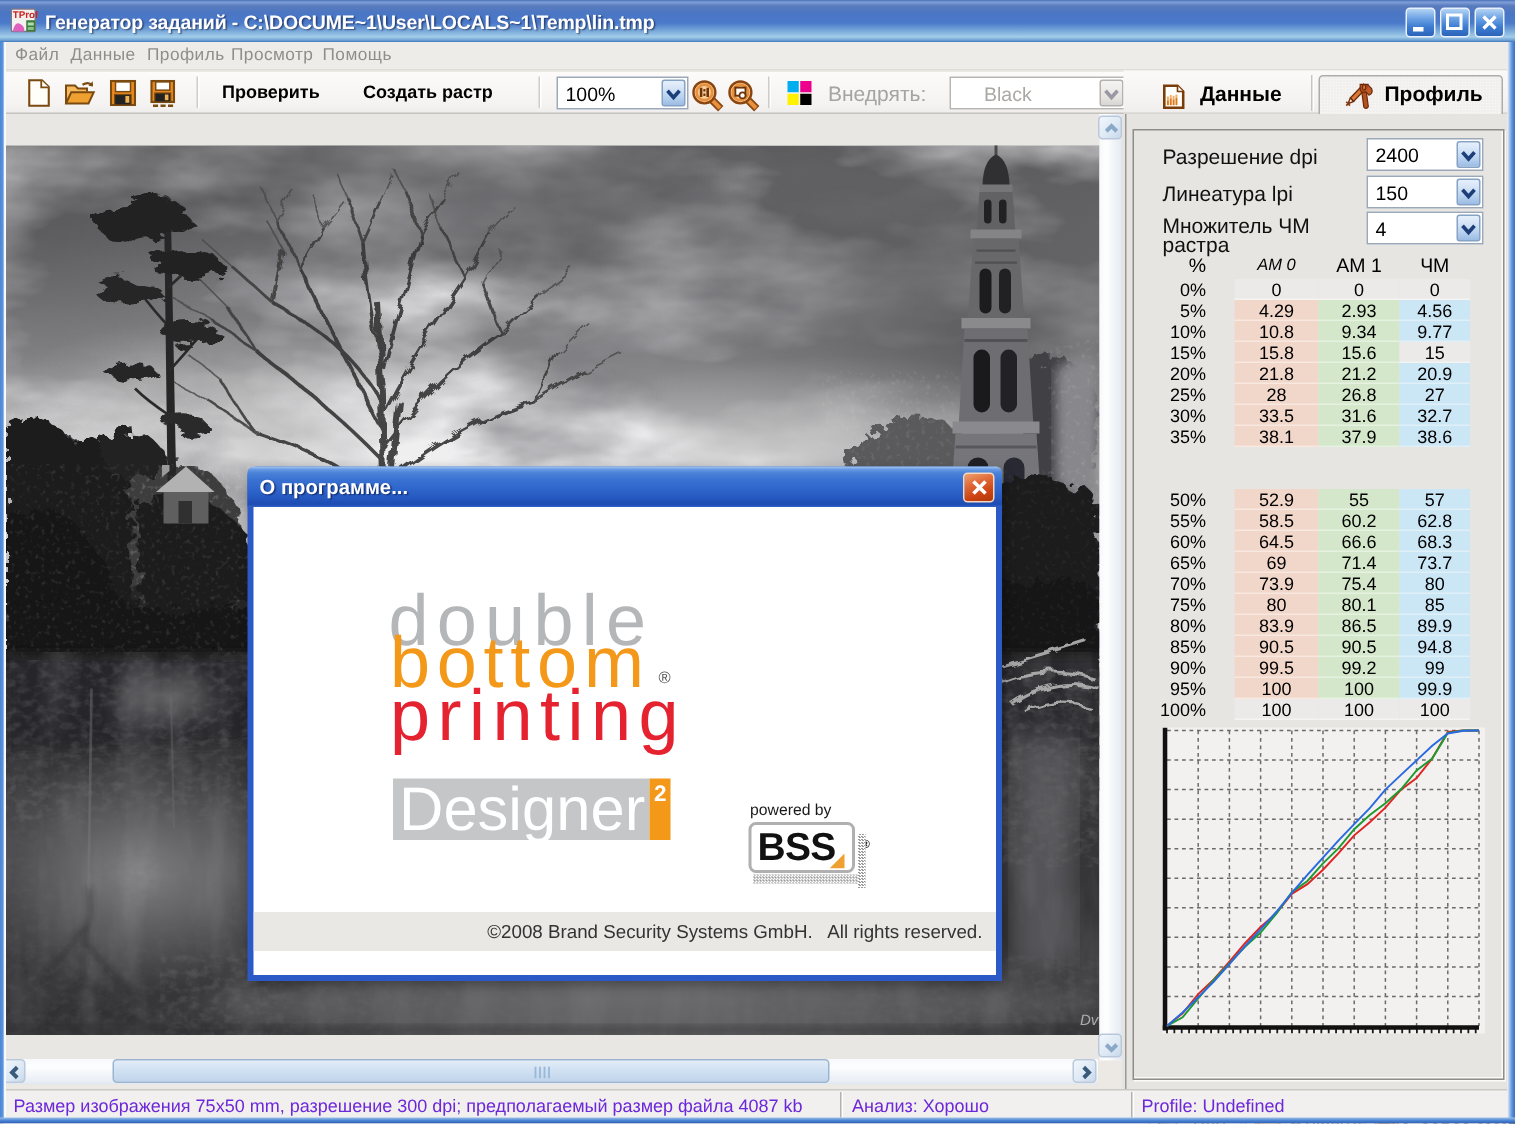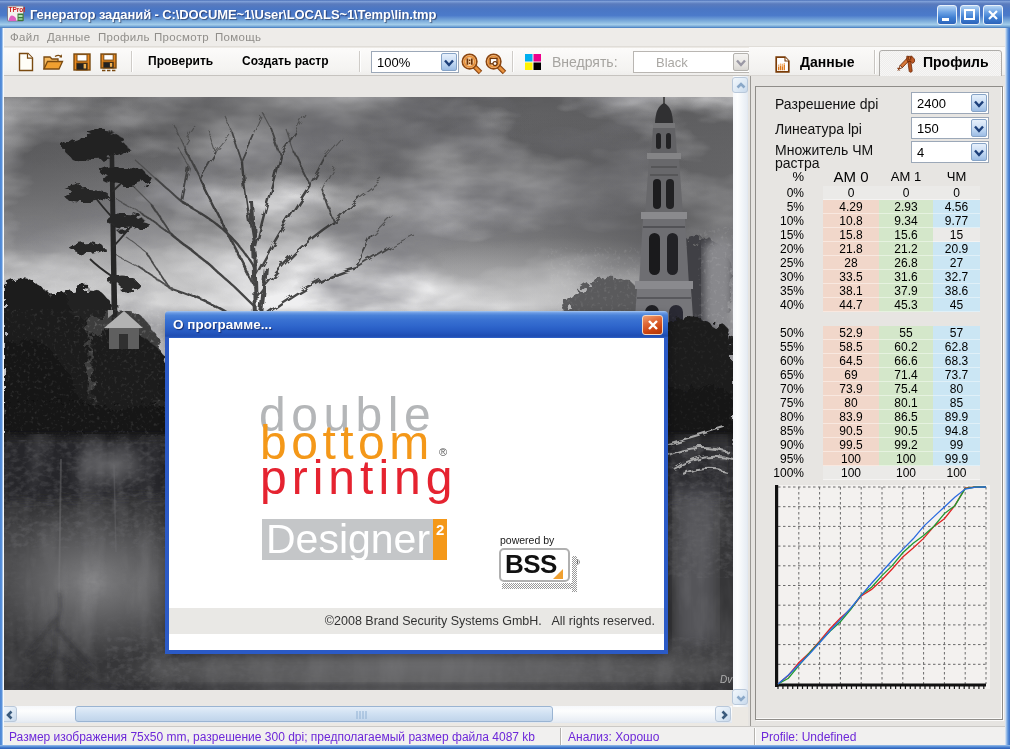--- a/index.html
+++ b/index.html
@@ -590,21 +590,21 @@
     <div class="ctext">4</div>
     <div class="cbtn">
         <svg width="12" height="12" viewBox="0 0 12 12">
           <path d="M2 3.5 L6 8 L10 3.5" fill="none" stroke="#1c3f7a" stroke-width="2.4"></path>
         </svg>
       </div>
   </div>
   <div id="htable">
     <div class="trow" style="top:0;">
         <div class="tc pct" style="font-size:13px;">%</div>
-        <div class="tc" style="left:61px;width:56px;font-size:15px;">AM 0</div>
+        <div class="tc" style="left:61px;width:56px;font-size:11px;font-style:italic;">AM 0</div>
         <div class="tc" style="left:117px;width:54px;font-size:13px;">AM 1</div>
         <div class="tc" style="left:171px;width:47px;font-size:13px;">ЧМ</div>
       </div>
     <div class="trow" style="top:16px;">
         <div class="tc pct">0%</div>
         <div class="tc c1 gray">0</div>
         <div class="tc c2 gray">0</div>
         <div class="tc c3 gray">0</div>
       </div>
     <div class="trow" style="top:30px;">
@@ -641,26 +641,20 @@
         <div class="tc pct">30%</div>
         <div class="tc c1">33.5</div>
         <div class="tc c2">31.6</div>
         <div class="tc c3">32.7</div>
       </div>
     <div class="trow" style="top:114px;">
         <div class="tc pct">35%</div>
         <div class="tc c1">38.1</div>
         <div class="tc c2">37.9</div>
         <div class="tc c3">38.6</div>
-      </div>
-    <div class="trow" style="top:128px;">
-        <div class="tc pct">40%</div>
-        <div class="tc c1">44.7</div>
-        <div class="tc c2">45.3</div>
-        <div class="tc c3">45</div>
       </div>
     <div class="trow" style="top:156px;">
         <div class="tc pct">50%</div>
         <div class="tc c1">52.9</div>
         <div class="tc c2">55</div>
         <div class="tc c3">57</div>
       </div>
     <div class="trow" style="top:170px;">
         <div class="tc pct">55%</div>
         <div class="tc c1">58.5</div>

